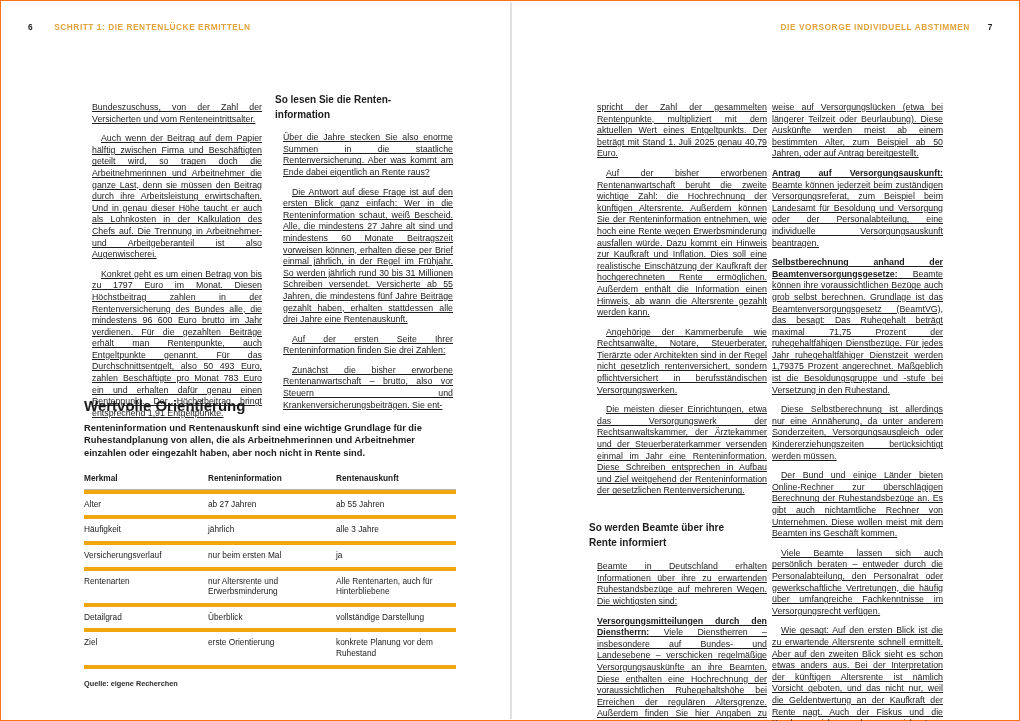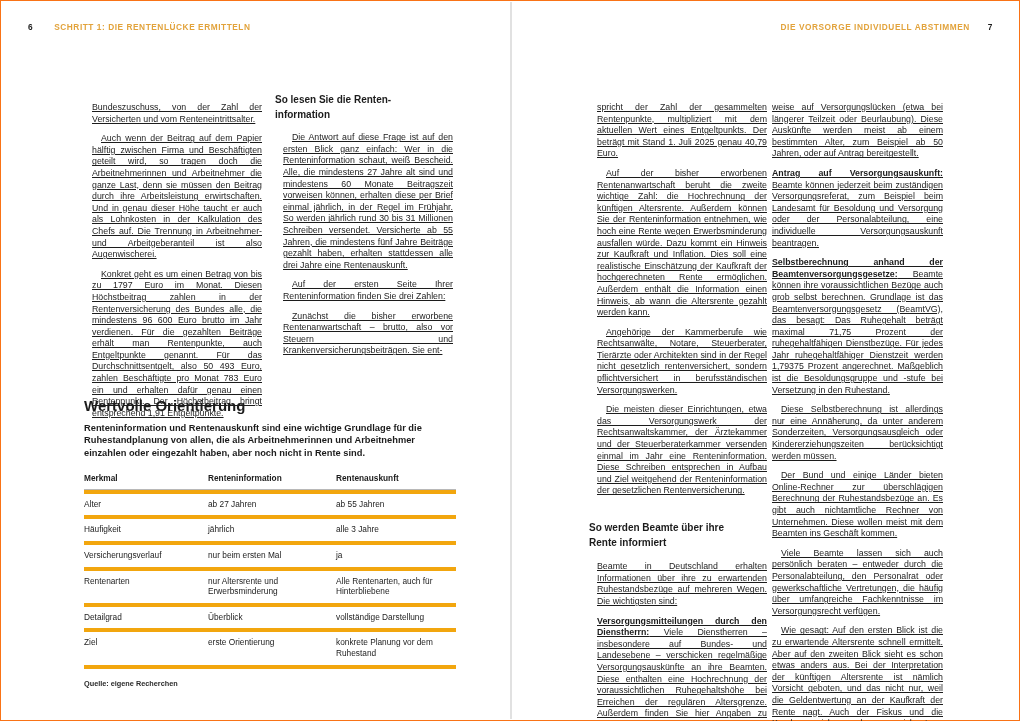--- a/index.html
+++ b/index.html
@@ -78,20 +78,21 @@
 
   <div class="col" id="col-l1">
     <p>Bundeszuschuss, von der Zahl der Versicherten und vom Renteneintrittsalter.</p>
     <p class="ind">Auch wenn der Beitrag auf dem Papier hälftig zwischen Firma und Beschäftigten geteilt wird, so tragen doch die Arbeitnehmerinnen und Arbeitnehmer die ganze Last, denn sie müssen den Beitrag durch ihre Arbeitsleistung erwirtschaften. Und in genau dieser Höhe taucht er auch als Lohnkosten in der Kalkulation des Chefs auf. Die Trennung in Arbeitnehmer- und Arbeitgeberanteil ist also Augenwischerei.</p>
     <p class="ind">Konkret geht es um einen Betrag von bis zu 1797 Euro im Monat. Diesen Höchstbeitrag zahlen in der Rentenversicherung des Bundes alle, die mindestens 96 600 Euro brutto im Jahr verdienen. Für die gezahlten Beiträge erhält man Rentenpunkte, auch Entgeltpunkte genannt. Für das Durchschnittsentgelt, also 50 493 Euro, zahlen Beschäftigte pro Monat 783 Euro ein und erhalten dafür genau einen Rentenpunkt. Der Höchstbeitrag bringt entsprechend 1,91 Entgeltpunkte.</p>
   </div>
 
   <div class="col" id="col-l2">
     <h2 class="h2">So lesen Sie die Renten-
 information</h2>
+    <p>Über die Jahre stecken Sie also enorme Summen in die staatliche Rentenversicherung. Aber was kommt am Ende dabei eigentlich an Rente raus?</p>
     <p class="ind">Die Antwort auf diese Frage ist auf den ersten Blick ganz einfach: Wer in die Renteninformation schaut, weiß Bescheid. Alle, die mindestens 27 Jahre alt sind und mindestens 60 Monate Beitragszeit vorweisen können, erhalten diese per Brief einmal jährlich, in der Regel im Frühjahr. So werden jährlich rund 30 bis 31 Millionen Schreiben versendet. Versicherte ab 55 Jahren, die mindestens fünf Jahre Beiträge gezahlt haben, erhalten stattdessen alle drei Jahre eine Rentenauskunft.</p>
     <p class="ind">Auf der ersten Seite Ihrer Renteninformation finden Sie drei Zahlen:</p>
     <p class="ind">Zunächst die bisher erworbene Rentenanwartschaft – brutto, also vor Steuern und Krankenversicherungsbeiträgen. Sie ent-</p>
   </div>
 
   <div class="section">
     <h2 class="h-section">Wertvolle Orientierung</h2>
     <p class="intro">Renteninformation und Rentenauskunft sind eine wichtige Grundlage für die Ruhestandplanung von allen, die als Arbeitnehmerinnen und Arbeitnehmer einzahlen oder eingezahlt haben, aber noch nicht in Rente sind.</p>
 
     <div class="or-table">

